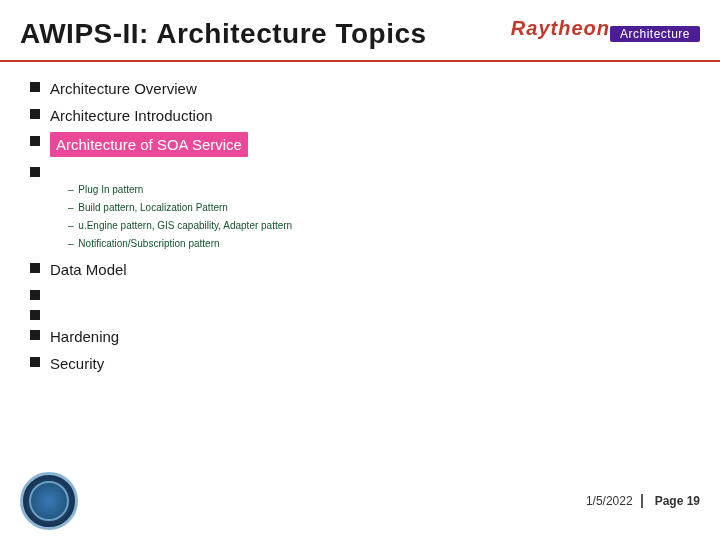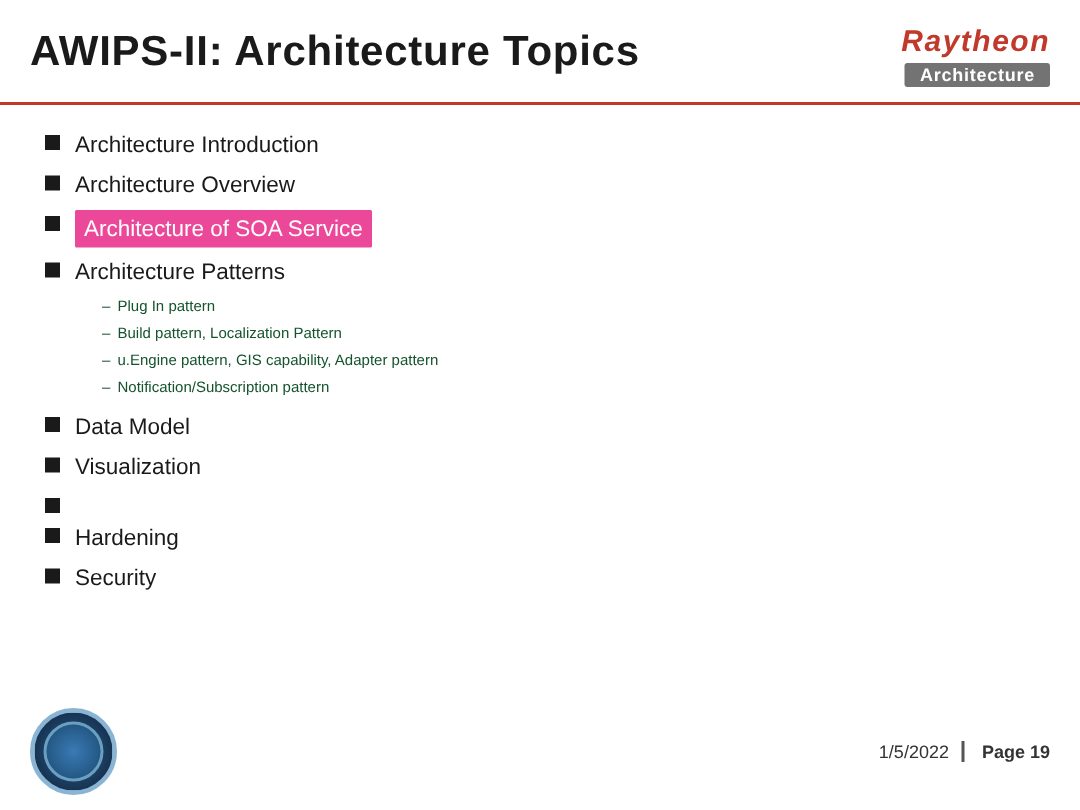--- a/index.html
+++ b/index.html
@@ -24,39 +24,39 @@
     .title {
       font-size: 28px;
       font-weight: bold;
       color: #1a1a1a;
       letter-spacing: 0.5px;
     }
 
     
     .logo-area {
       display: flex;
-      flex-direction: column;
+      flex-direction: row;
       align-items: flex-end;
     }
 
     .raytheon-logo {
       color: #c0392b;
       font-size: 20px;
       font-weight: bold;
       font-style: italic;
       letter-spacing: 1px;
       line-height: 1;
       margin-bottom: 4px;
     }
 
     .arch-badge {
-      background: #737373;
+      background: #4c1d95;
       color: white;
       font-size: 12px;
-      font-weight: bold;
+      font-weight: normal;
       padding: 1px 10px;
       border-radius: 2px;
       letter-spacing: 0.5px;
     }
 
     
     .content {
       padding: 16px 30px 10px 30px;
     }
 
@@ -172,51 +172,49 @@
     <div class="raytheon-logo">Raytheon</div>
     <div class="arch-badge">Architecture</div>
   </div>
 </div>
 
 <div class="content">
 
   <ul class="bullet-list">
     <li>
       <span class="bullet-square"></span>
+      <span>Architecture Overview</span>
+    </li>
+    <li>
+      <span class="bullet-square"></span>
       <span>Architecture Introduction</span>
     </li>
     <li>
       <span class="bullet-square"></span>
-      <span>Architecture Overview</span>
-    </li>
-    <li>
-      <span class="bullet-square"></span>
       <span class="highlighted-item">Architecture of SOA Service</span>
     </li>
     <li>
       <span class="bullet-square"></span>
-      <span>Architecture Patterns</span>
     </li>
   </ul>
 
   <ul class="sub-list">
     <li>Plug In pattern</li>
     <li>Build pattern, Localization Pattern</li>
     <li>u.Engine pattern, GIS capability, Adapter pattern</li>
     <li>Notification/Subscription pattern</li>
   </ul>
 
   <ul class="bullet-list">
     <li>
       <span class="bullet-square"></span>
       <span>Data Model</span>
     </li>
     <li>
       <span class="bullet-square"></span>
-      <span>Visualization</span>
     </li>
     <li>
       <span class="bullet-square"></span>
     </li>
     <li>
       <span class="bullet-square"></span>
       <span>Hardening</span>
     </li>
     <li>
       <span class="bullet-square"></span>

